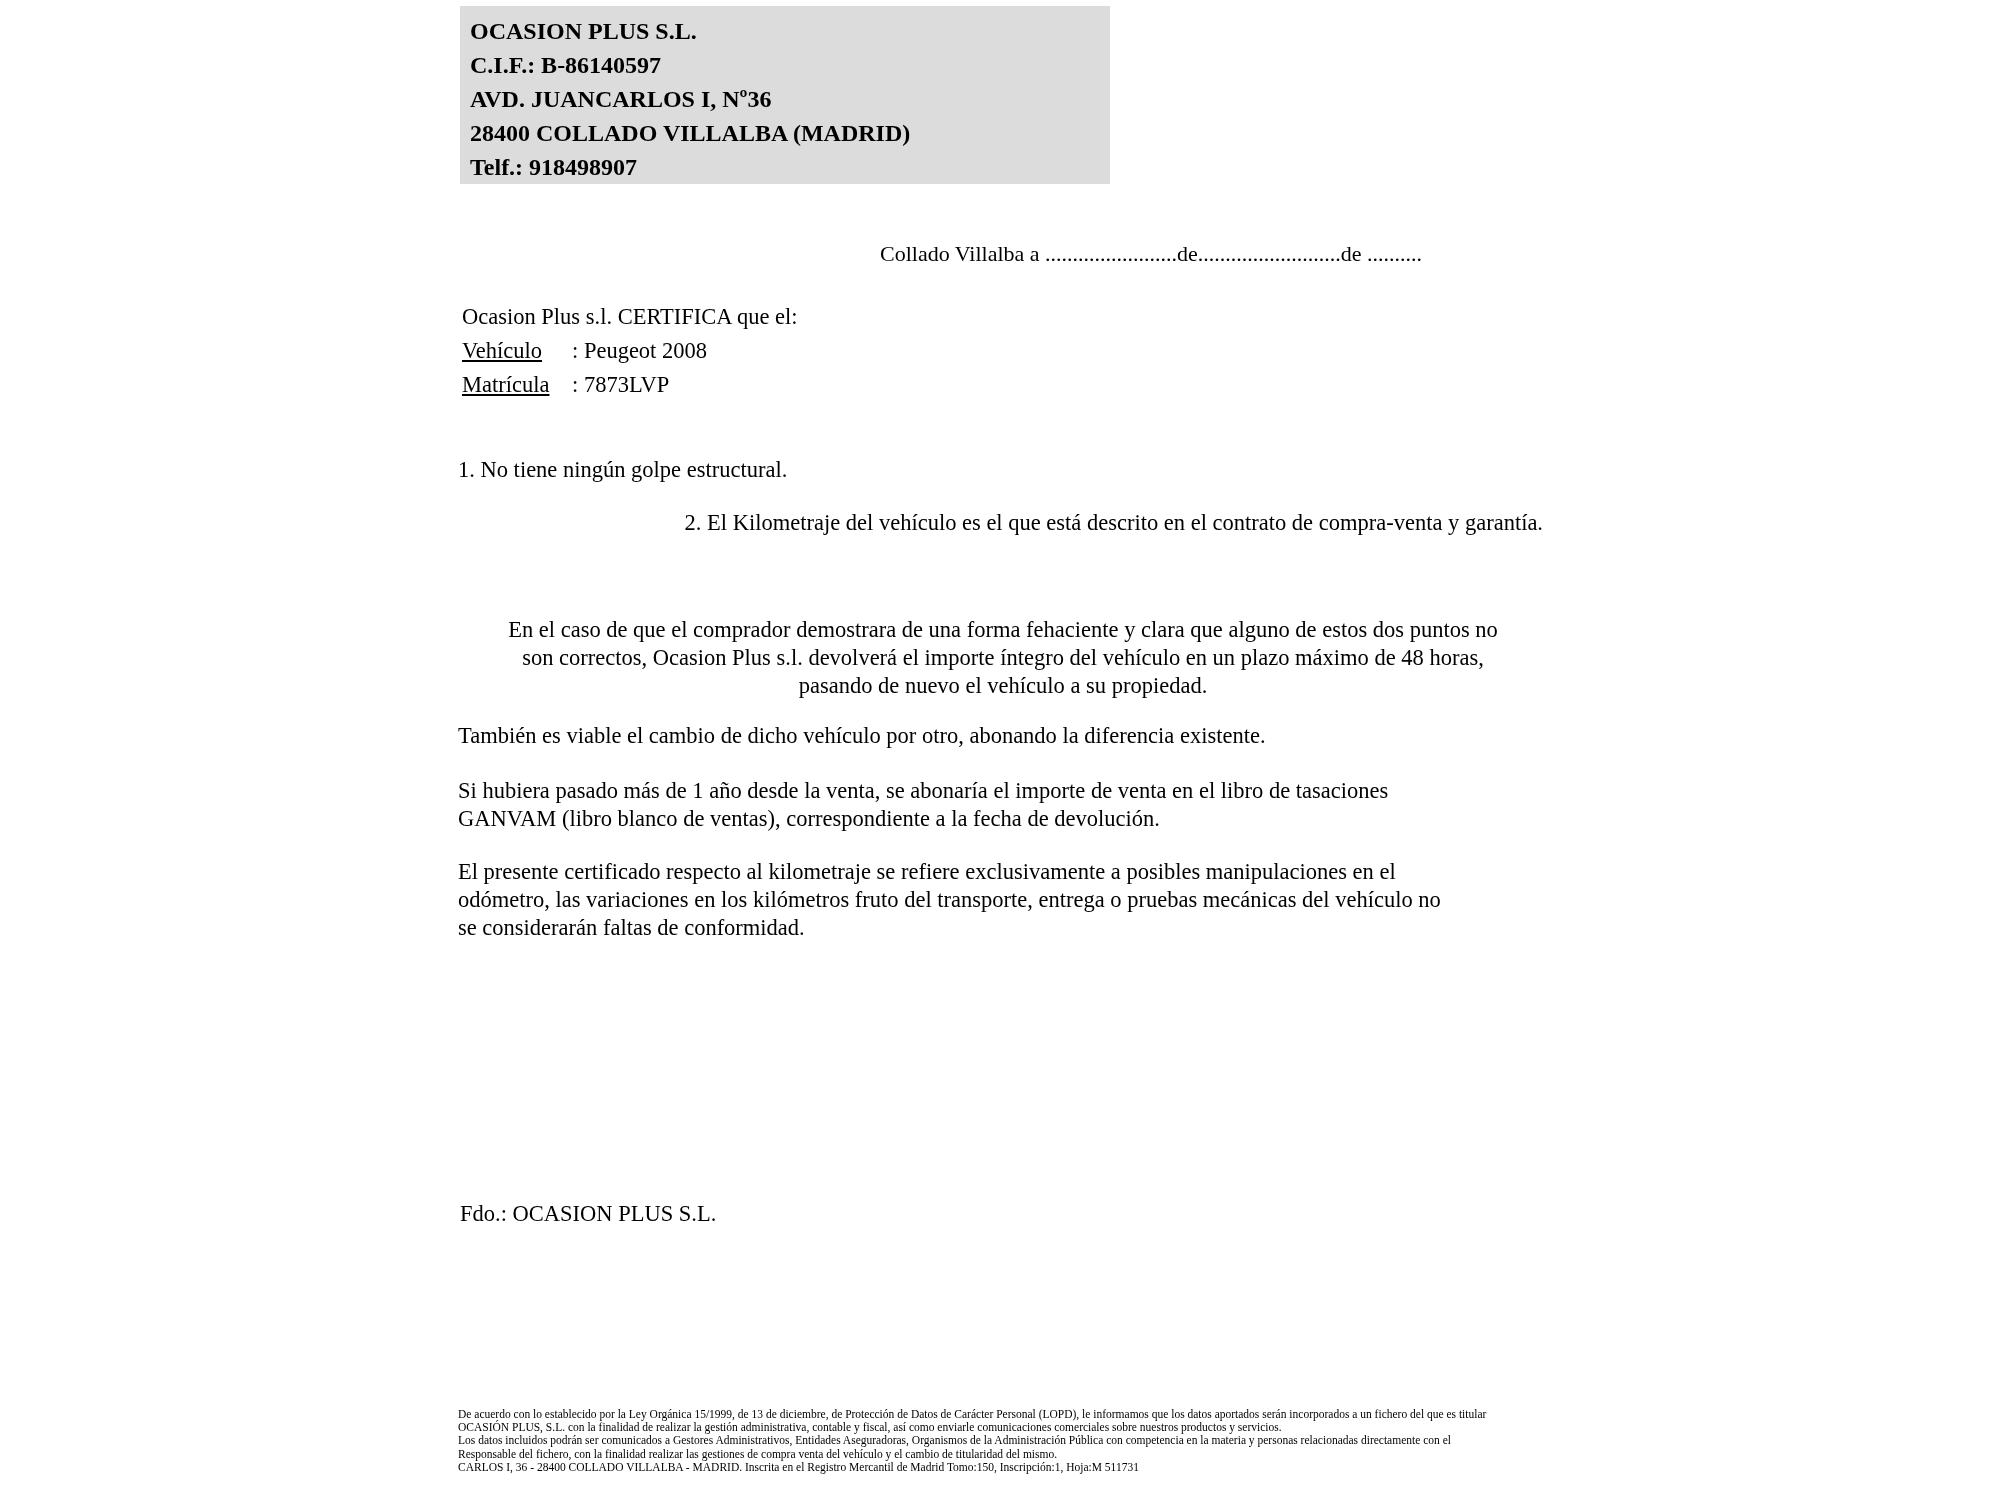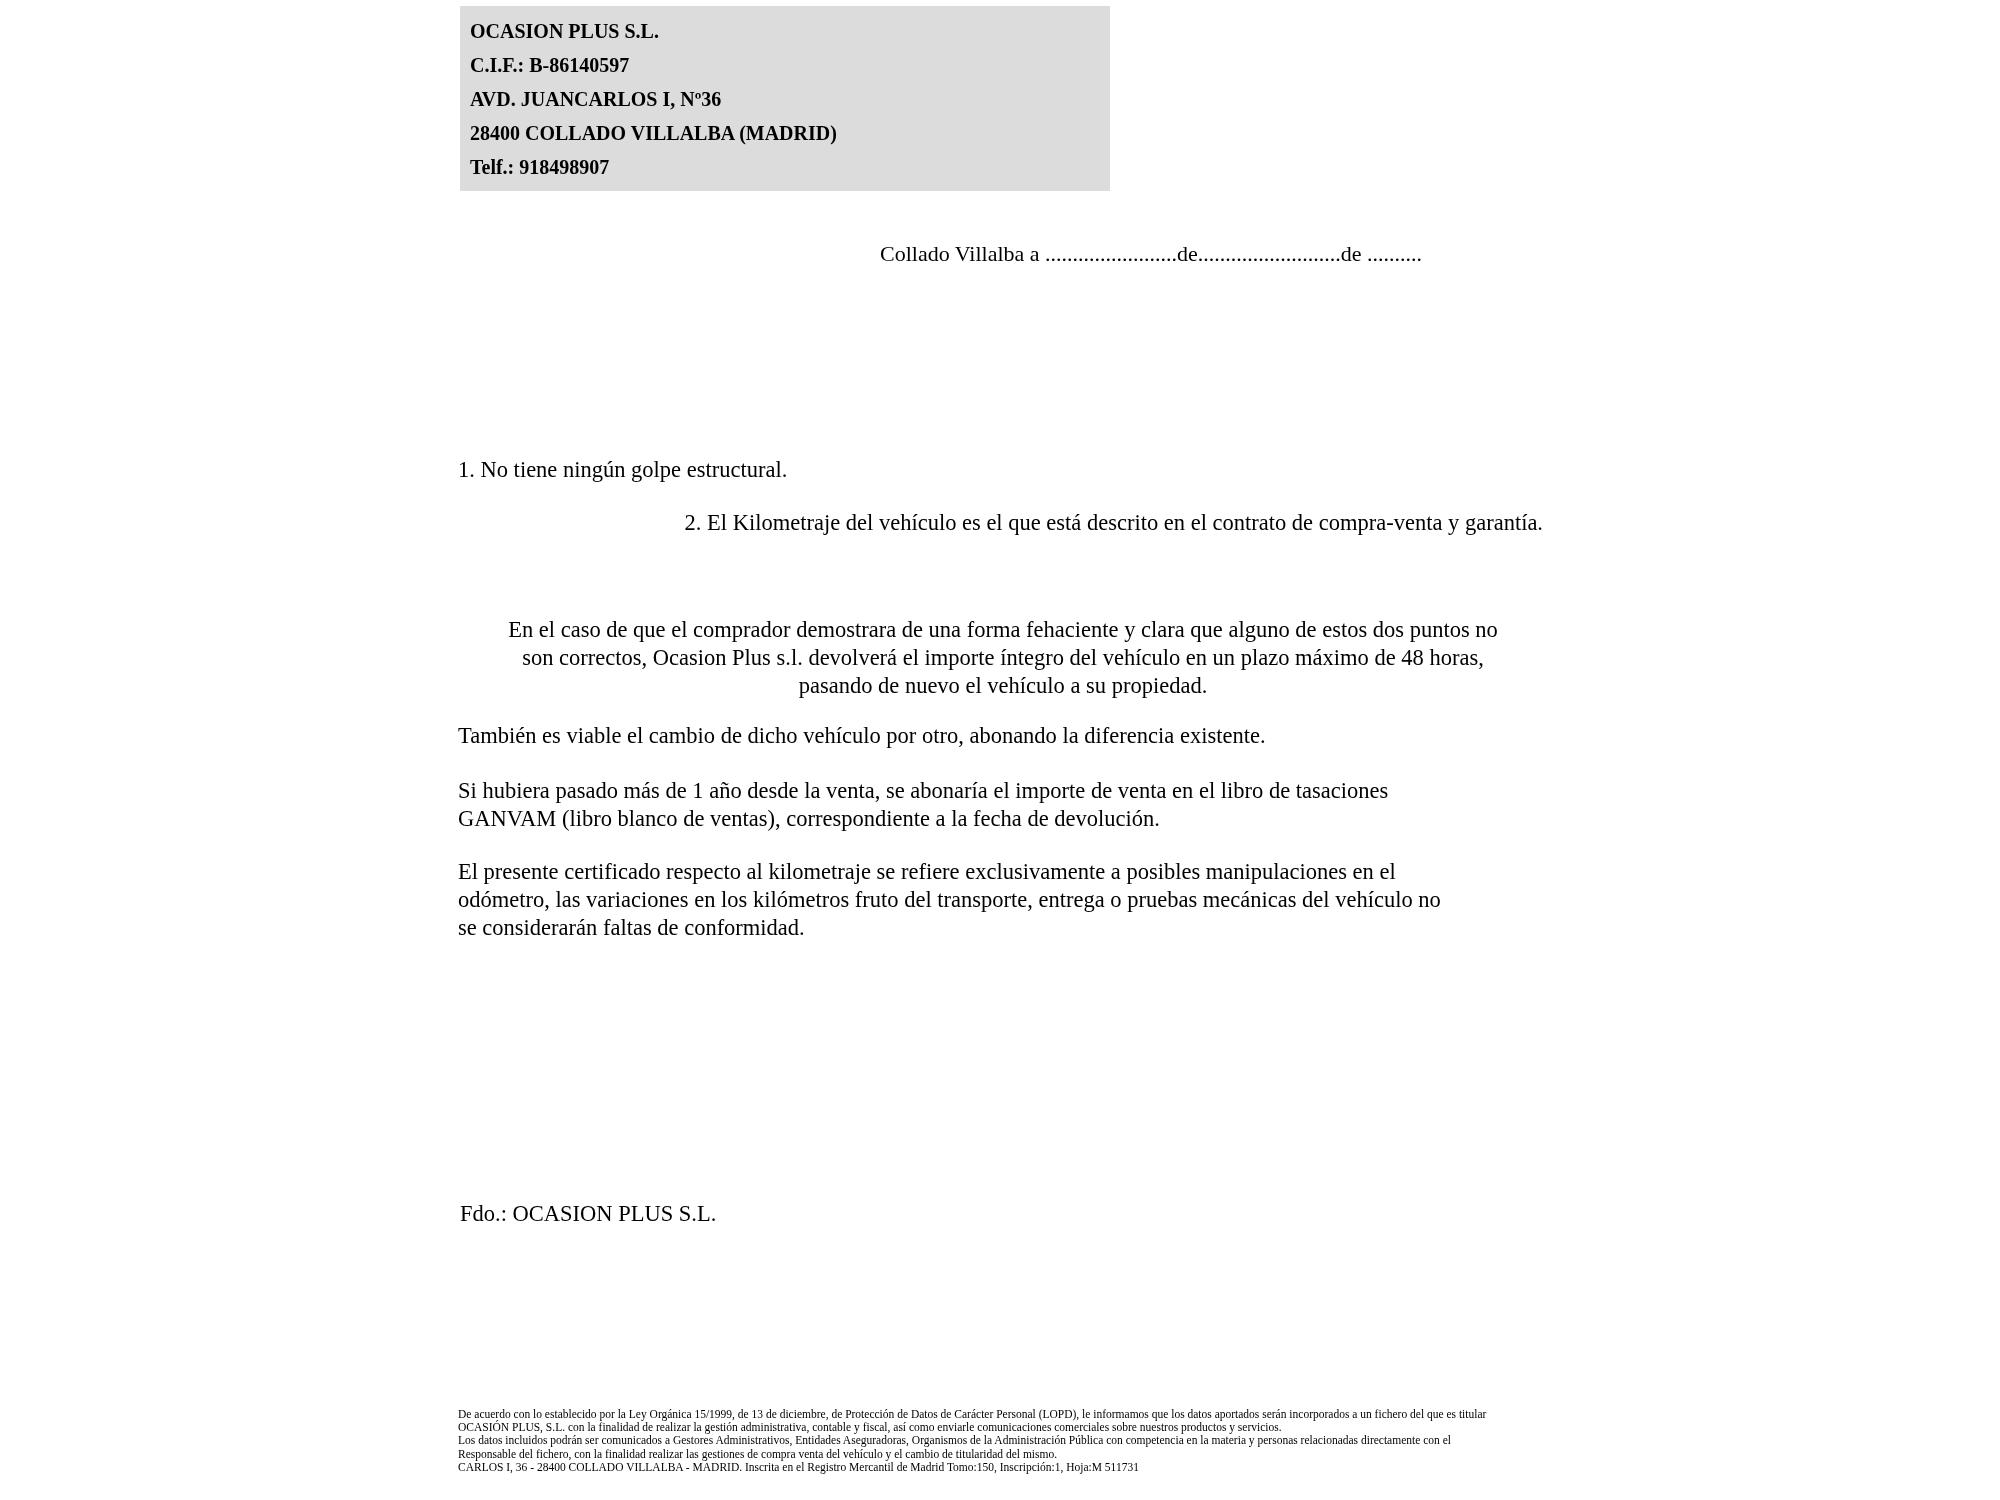--- a/index.html
+++ b/index.html
@@ -16,23 +16,23 @@
     height: 1500px;
     background: #ffffff;
     overflow: hidden;
   }
   .header-box {
     position: absolute;
     left: 460px;
     top: 6px;
     width: 630px;
     background: #dcdcdc;
-    padding: 8px 10px 7px 10px;
+    padding: 8px 10px 0 10px;
     font-weight: bold;
-    font-size: 20px;
+    font-size: 24px;
     line-height: 34px;
     white-space: nowrap;
   }
   .date-line {
     position: absolute;
     left: 880px;
     top: 240px;
     font-size: 22px;
     line-height: 27px;
     white-space: nowrap;
@@ -82,20 +82,29 @@
   <div class="header-box">
     <div>OCASION PLUS S.L.</div>
     <div>C.I.F.: B-86140597</div>
     <div>AVD. JUANCARLOS I, Nº36</div>
     <div>28400 COLLADO VILLALBA (MADRID)</div>
     <div>Telf.: 918498907</div>
   </div>
 
   <div class="date-line">Collado Villalba a ........................de..........................de ..........</div>
 
+  <div class="cert-block">
+    <div>Ocasion Plus s.l. CERTIFICA que el:</div>
+    <div>
+      <span class="cert-label"><span class="u">Vehículo</span></span><span>: Peugeot 2008</span>
+    </div>
+    <div>
+      <span class="cert-label"><span class="u">Matrícula</span></span><span>: 7873LVP</span>
+    </div>
+  </div>
 
   <div class="item-line" style="top:456px;">1. No tiene ningún golpe estructural.</div>
   <div class="item-line" style="top:509px;text-align:right;">2. El Kilometraje del vehículo es el que está descrito en el contrato de compra-venta y garantía.</div>
 
   <div class="para" style="top:616px;text-align:center;">
     <div>En el caso de que el comprador demostrara de una forma fehaciente y clara que alguno de estos dos puntos no</div>
     <div>son correctos, Ocasion Plus s.l. devolverá el importe íntegro del vehículo en un plazo máximo de 48 horas,</div>
     <div>pasando de nuevo el vehículo a su propiedad.</div>
   </div>
 

